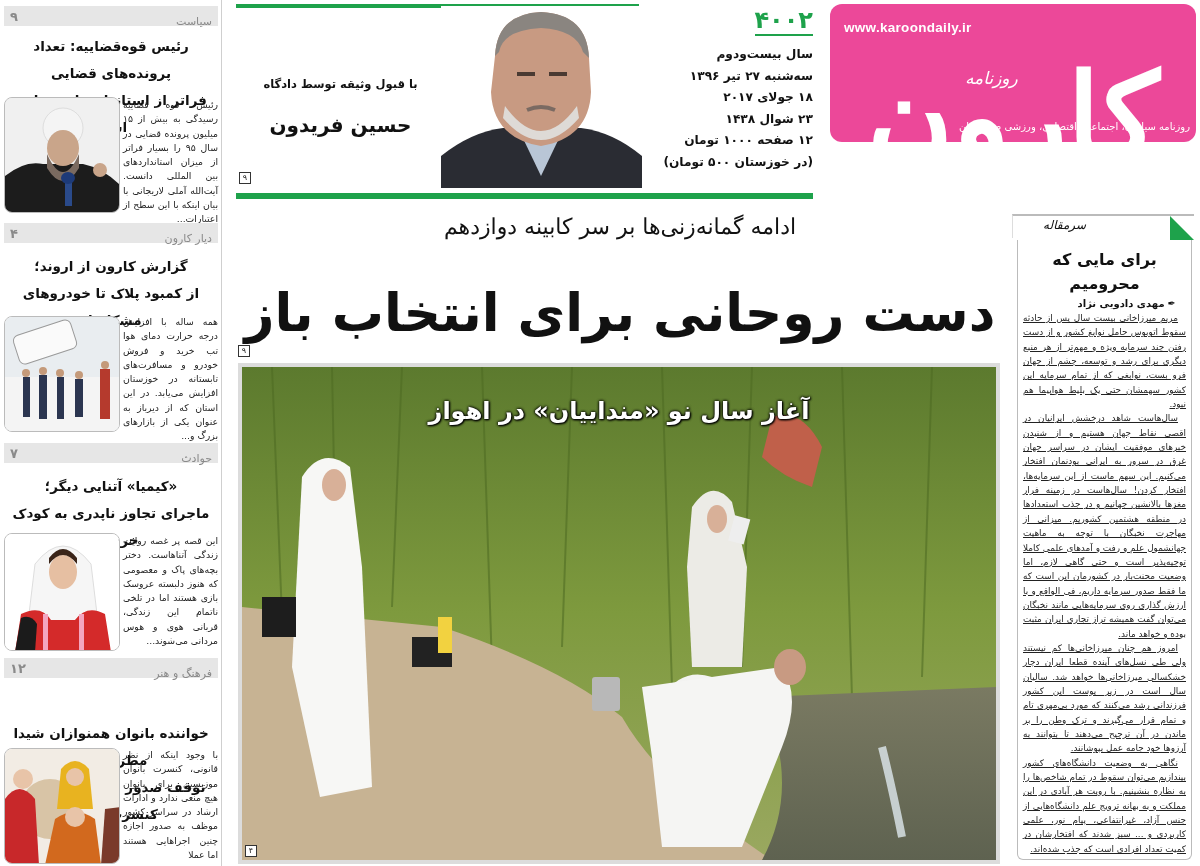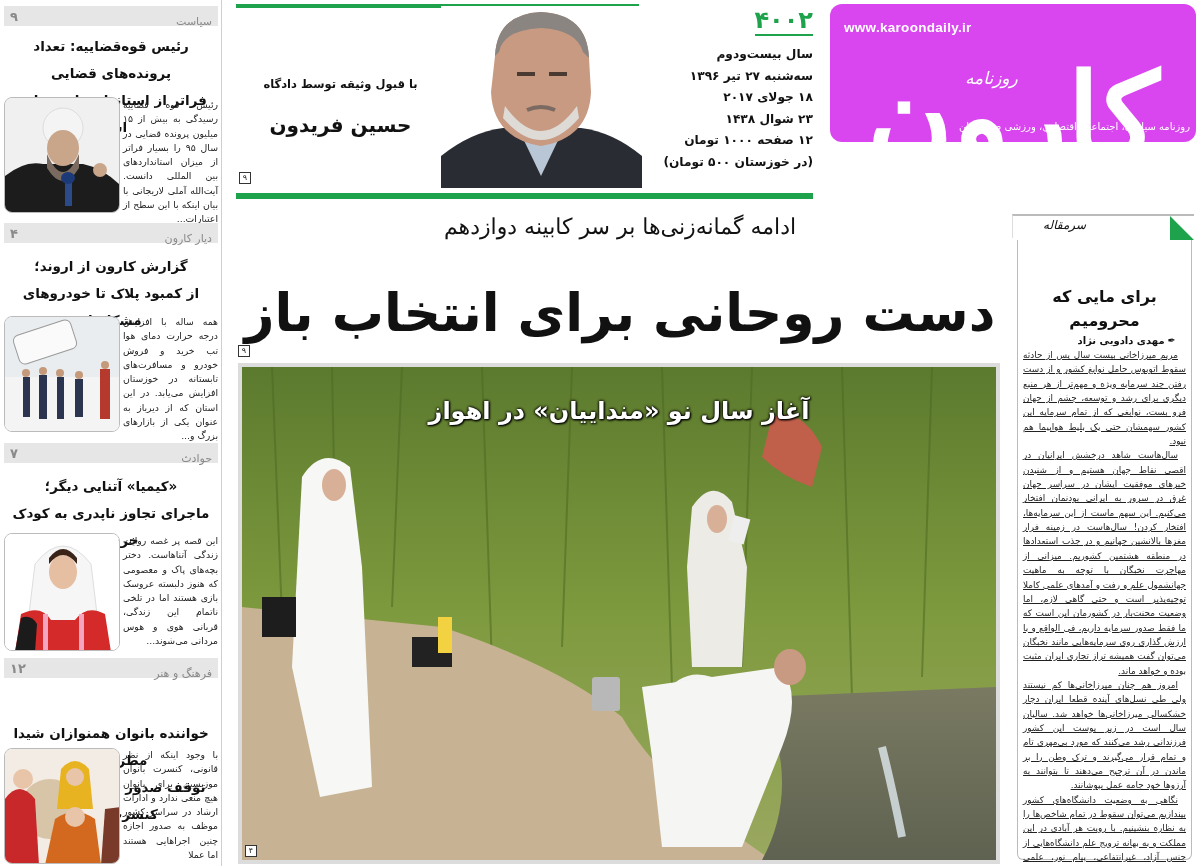--- a/index.html
+++ b/index.html
@@ -12,21 +12,21 @@
              display: flex; justify-content: space-between; align-items: center; padding: 0 6px; }
   .sec-bar .sec-name { font-size: 11px; color: #8a8a8a; margin-top: 10px; }
   .sec-bar .sec-page { font-size: 13px; color: #8a8a8a; font-weight: bold; }
   .story-title { position: absolute; left: 4px; width: 214px; direction: rtl; text-align: center;
                  font-weight: bold; font-size: 13.5px; line-height: 27px; color: #111; }
   .story-photo { position: absolute; left: 4px; width: 116px; border: 1px solid #bbb; border-radius: 8px; overflow: hidden; }
   .story-text { position: absolute; left: 123px; width: 95px; direction: rtl; text-align: justify;
                 font-size: 9.3px; line-height: 14.3px; color: #222; }
 
   
-  .masthead { position: absolute; left: 830px; top: 4px; width: 366px; height: 138px; background: #d946ef; overflow: hidden; border-radius: 12px; }
+  .masthead { position: absolute; left: 830px; top: 4px; width: 366px; height: 138px; background: #ec4899; overflow: hidden; border-radius: 12px; }
   .mh-url { position: absolute; left: 14px; top: 16px; color: #fff; font-size: 13.5px; font-weight: bold; letter-spacing: .3px; font-family: "Liberation Sans", sans-serif; }
   .mh-small { position: absolute; left: 135px; top: 64px; color: #fff; font-size: 17px; font-style: italic; direction: rtl; letter-spacing: 3px; }
   .mh-logo { position: absolute; left: 8px; top: 40px; width: 350px; height: 145px; direction: rtl; color: #fff;
              font-size: 118px; font-weight: bold; font-family: "DejaVu Serif", serif; line-height: 145px; text-align: center; letter-spacing: -4px; }
   .mh-tag { position: absolute; right: 6px; bottom: 10px; color: #fff; font-size: 10px; direction: rtl; }
 
   
   .issue { position: absolute; left: 645px; top: 4px; width: 170px; height: 196px; direction: rtl; text-align: right; padding-right: 0; }
   .issue-num { position: absolute; right: 2px; top: 2px; width: 58px; height: 30px; border-bottom: 2px solid #1ea24b;
                color: #1ea24b; font-size: 24px; font-weight: bold; text-align: center; line-height: 28px; }
@@ -49,21 +49,21 @@
   .main-photo { position: absolute; left: 238px; top: 363px; width: 762px; height: 501px; border: 4px solid #dcdcdc; overflow: hidden; background: #6e8a3a; }
   .photo-caption { position: absolute; left: 0; top: 30px; width: 100%; text-align: center; direction: rtl; color: #fff;
                    font-size: 24px; font-weight: bold; text-shadow: 0 0 3px #000, 0 0 3px #000, 1px 1px 2px #000; }
   .photo-credit { position: absolute; left: 3px; bottom: 3px; width: 12px; height: 12px; border: 1px solid #333; background: #fff; font-size: 8px; line-height: 10px; text-align: center; }
 
   
   .ed-label { position: absolute; left: 1012px; top: 214px; width: 182px; height: 24px; border-top: 2px solid #bbb; border-left: 1px solid #ddd; direction: rtl; }
   .ed-label span { position: absolute; right: 108px; top: 2px; font-size: 12px; font-style: italic; }
   .ed-corner { position: absolute; left: 1170px; top: 216px; width: 0; height: 0; border-left: 24px solid transparent; border-bottom: 24px solid #1ea24b; transform: scaleX(-1); }
   .ed-box { position: absolute; left: 1017px; top: 240px; width: 175px; height: 620px; border: 1px solid #bbb; border-top: none; border-radius: 0 0 6px 6px; padding: 8px 5px 0 5px; direction: rtl; }
-  .ed-title { text-align: center; font-size: 16px; font-weight: bold; line-height: 24px; margin-top: 37px; }
+  .ed-title { text-align: center; font-size: 16px; font-weight: bold; line-height: 24px; }
   .ed-author { font-size: 10px; font-weight: bold; margin: 2px 10px 2px 0; }
   .ed-author .pen { font-size: 10px; margin-left: 3px; }
   .ed-body { font-size: 8.9px; line-height: 14.35px; text-align: justify; color: #222; }
   .ed-body p { text-indent: 8px; text-decoration: underline; }
 </style>
 </head>
 <body>
 
 <div class="left-col">
 

